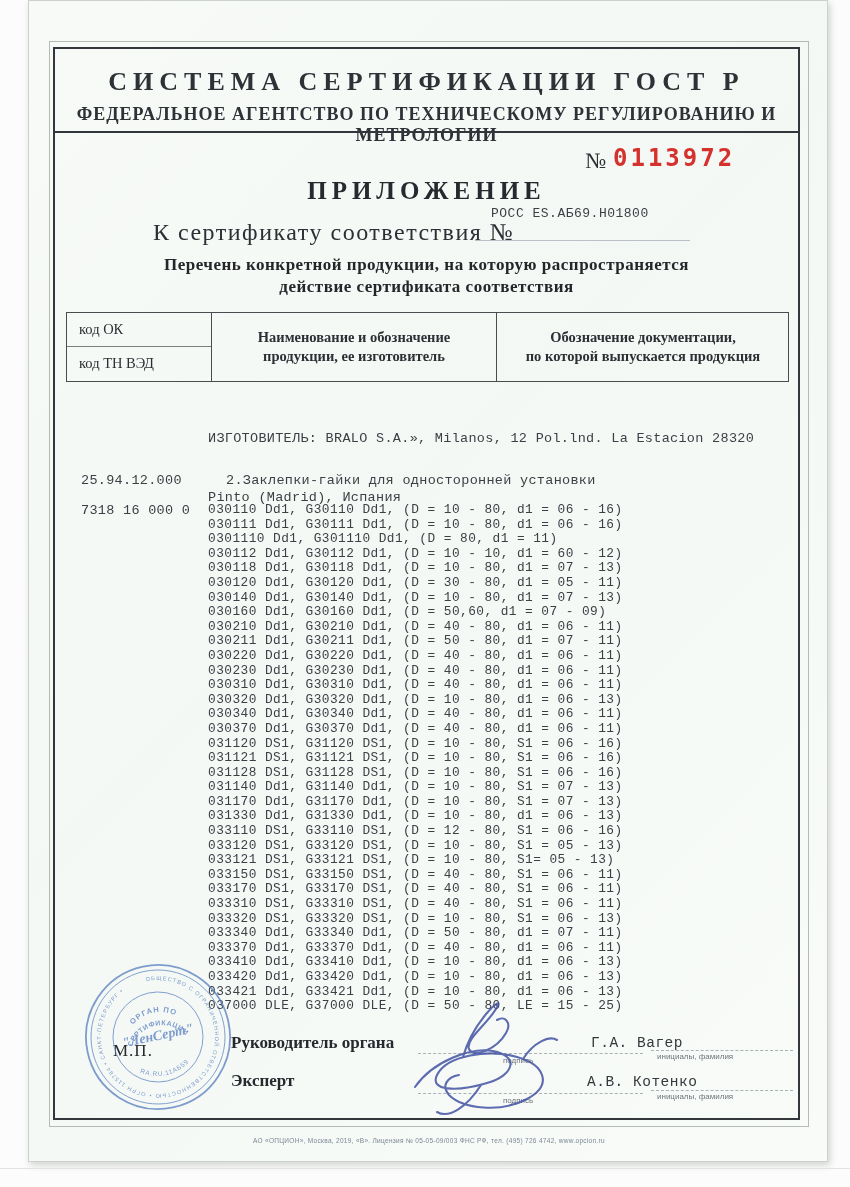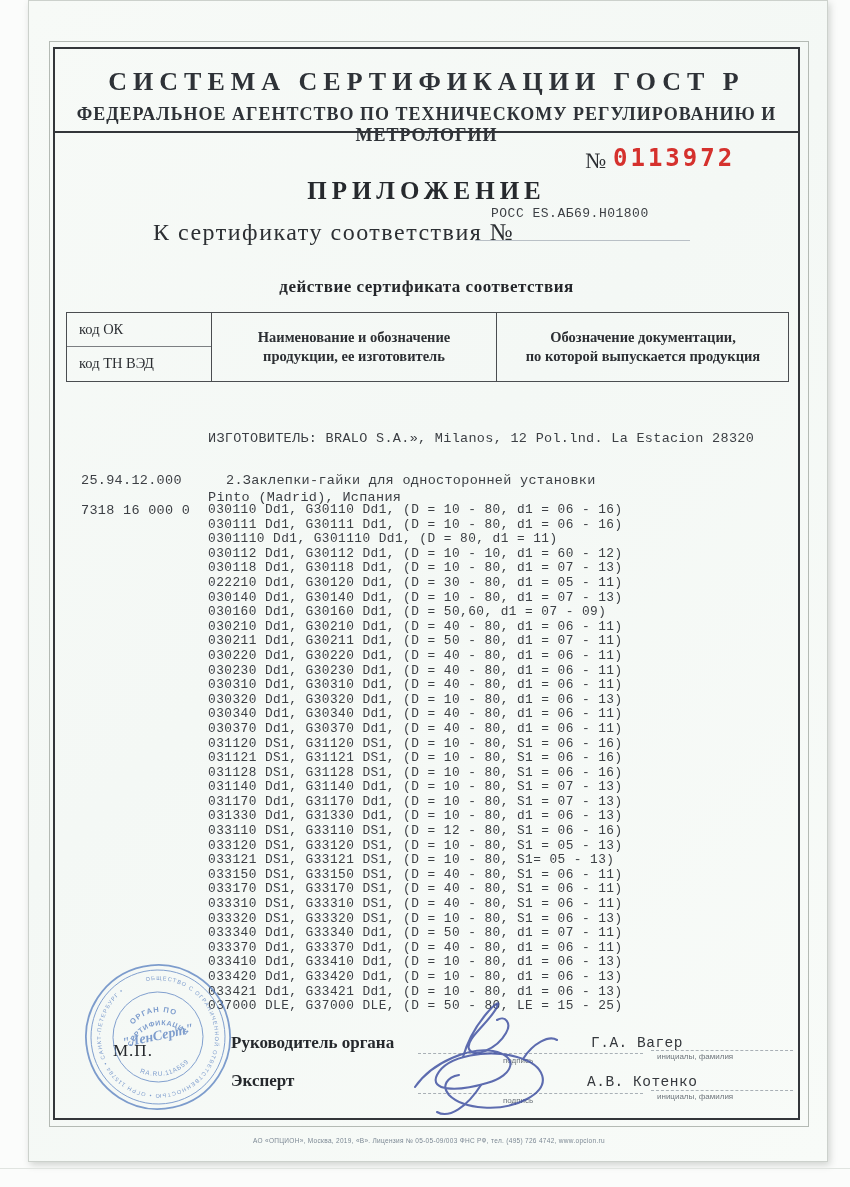--- a/index.html
+++ b/index.html
@@ -70,20 +70,21 @@
 
       <span class="abs num-label">№</span>
       <span class="abs num-value">0113972</span>
 
       <div class="abs ctr doc-title">ПРИЛОЖЕНИЕ</div>
 
       <span class="abs cert-label">К сертификату соответствия №</span>
       <span class="abs cert-value mono">РОСС ES.АБ69.Н01800</span>
       <div class="abs cert-line"></div>
 
+      <div class="abs ctr sub1">Перечень конкретной продукции, на которую распространяется</div>
       <div class="abs ctr sub2">действие сертификата соответствия</div>
 
       <div class="abs tbl">
         <div class="v1"></div>
         <div class="v2"></div>
         <div class="h1"></div>
         <div class="c code1">код ОК</div>
         <div class="c code2">код ТН ВЭД</div>
         <div class="c mid">
           <div>Наименование и обозначение</div>
@@ -103,21 +104,21 @@
       <div class="abs ok-code mono">25.94.12.000</div>
       <div class="abs prod-title mono">2.Заклепки-гайки для односторонней установки</div>
       <div class="abs tnved-code mono">7318 16 000 0</div>
 
       <div class="abs prod-list mono">
           <div class="product-line">030110 Dd1, G30110 Dd1, (D = 10 - 80, d1 = 06 - 16)</div>
           <div class="product-line">030111 Dd1, G30111 Dd1, (D = 10 - 80, d1 = 06 - 16)</div>
           <div class="product-line">0301110 Dd1, G301110 Dd1, (D = 80, d1 = 11)</div>
           <div class="product-line">030112 Dd1, G30112 Dd1, (D = 10 - 10, d1 = 60 - 12)</div>
           <div class="product-line">030118 Dd1, G30118 Dd1, (D = 10 - 80, d1 = 07 - 13)</div>
-          <div class="product-line">022210 Dd1, G30120 Dd1, (D = 30 - 80, d1 = 05 - 11)</div>
+          <div class="product-line">030120 Dd1, G30120 Dd1, (D = 30 - 80, d1 = 05 - 11)</div>
           <div class="product-line">030140 Dd1, G30140 Dd1, (D = 10 - 80, d1 = 07 - 13)</div>
           <div class="product-line">030160 Dd1, G30160 Dd1, (D = 50,60, d1 = 07 - 09)</div>
           <div class="product-line">030210 Dd1, G30210 Dd1, (D = 40 - 80, d1 = 06 - 11)</div>
           <div class="product-line">030211 Dd1, G30211 Dd1, (D = 50 - 80, d1 = 07 - 11)</div>
           <div class="product-line">030220 Dd1, G30220 Dd1, (D = 40 - 80, d1 = 06 - 11)</div>
           <div class="product-line">030230 Dd1, G30230 Dd1, (D = 40 - 80, d1 = 06 - 11)</div>
           <div class="product-line">030310 Dd1, G30310 Dd1, (D = 40 - 80, d1 = 06 - 11)</div>
           <div class="product-line">030320 Dd1, G30320 Dd1, (D = 10 - 80, d1 = 06 - 13)</div>
           <div class="product-line">030340 Dd1, G30340 Dd1, (D = 40 - 80, d1 = 06 - 11)</div>
           <div class="product-line">030370 Dd1, G30370 Dd1, (D = 40 - 80, d1 = 06 - 11)</div>

